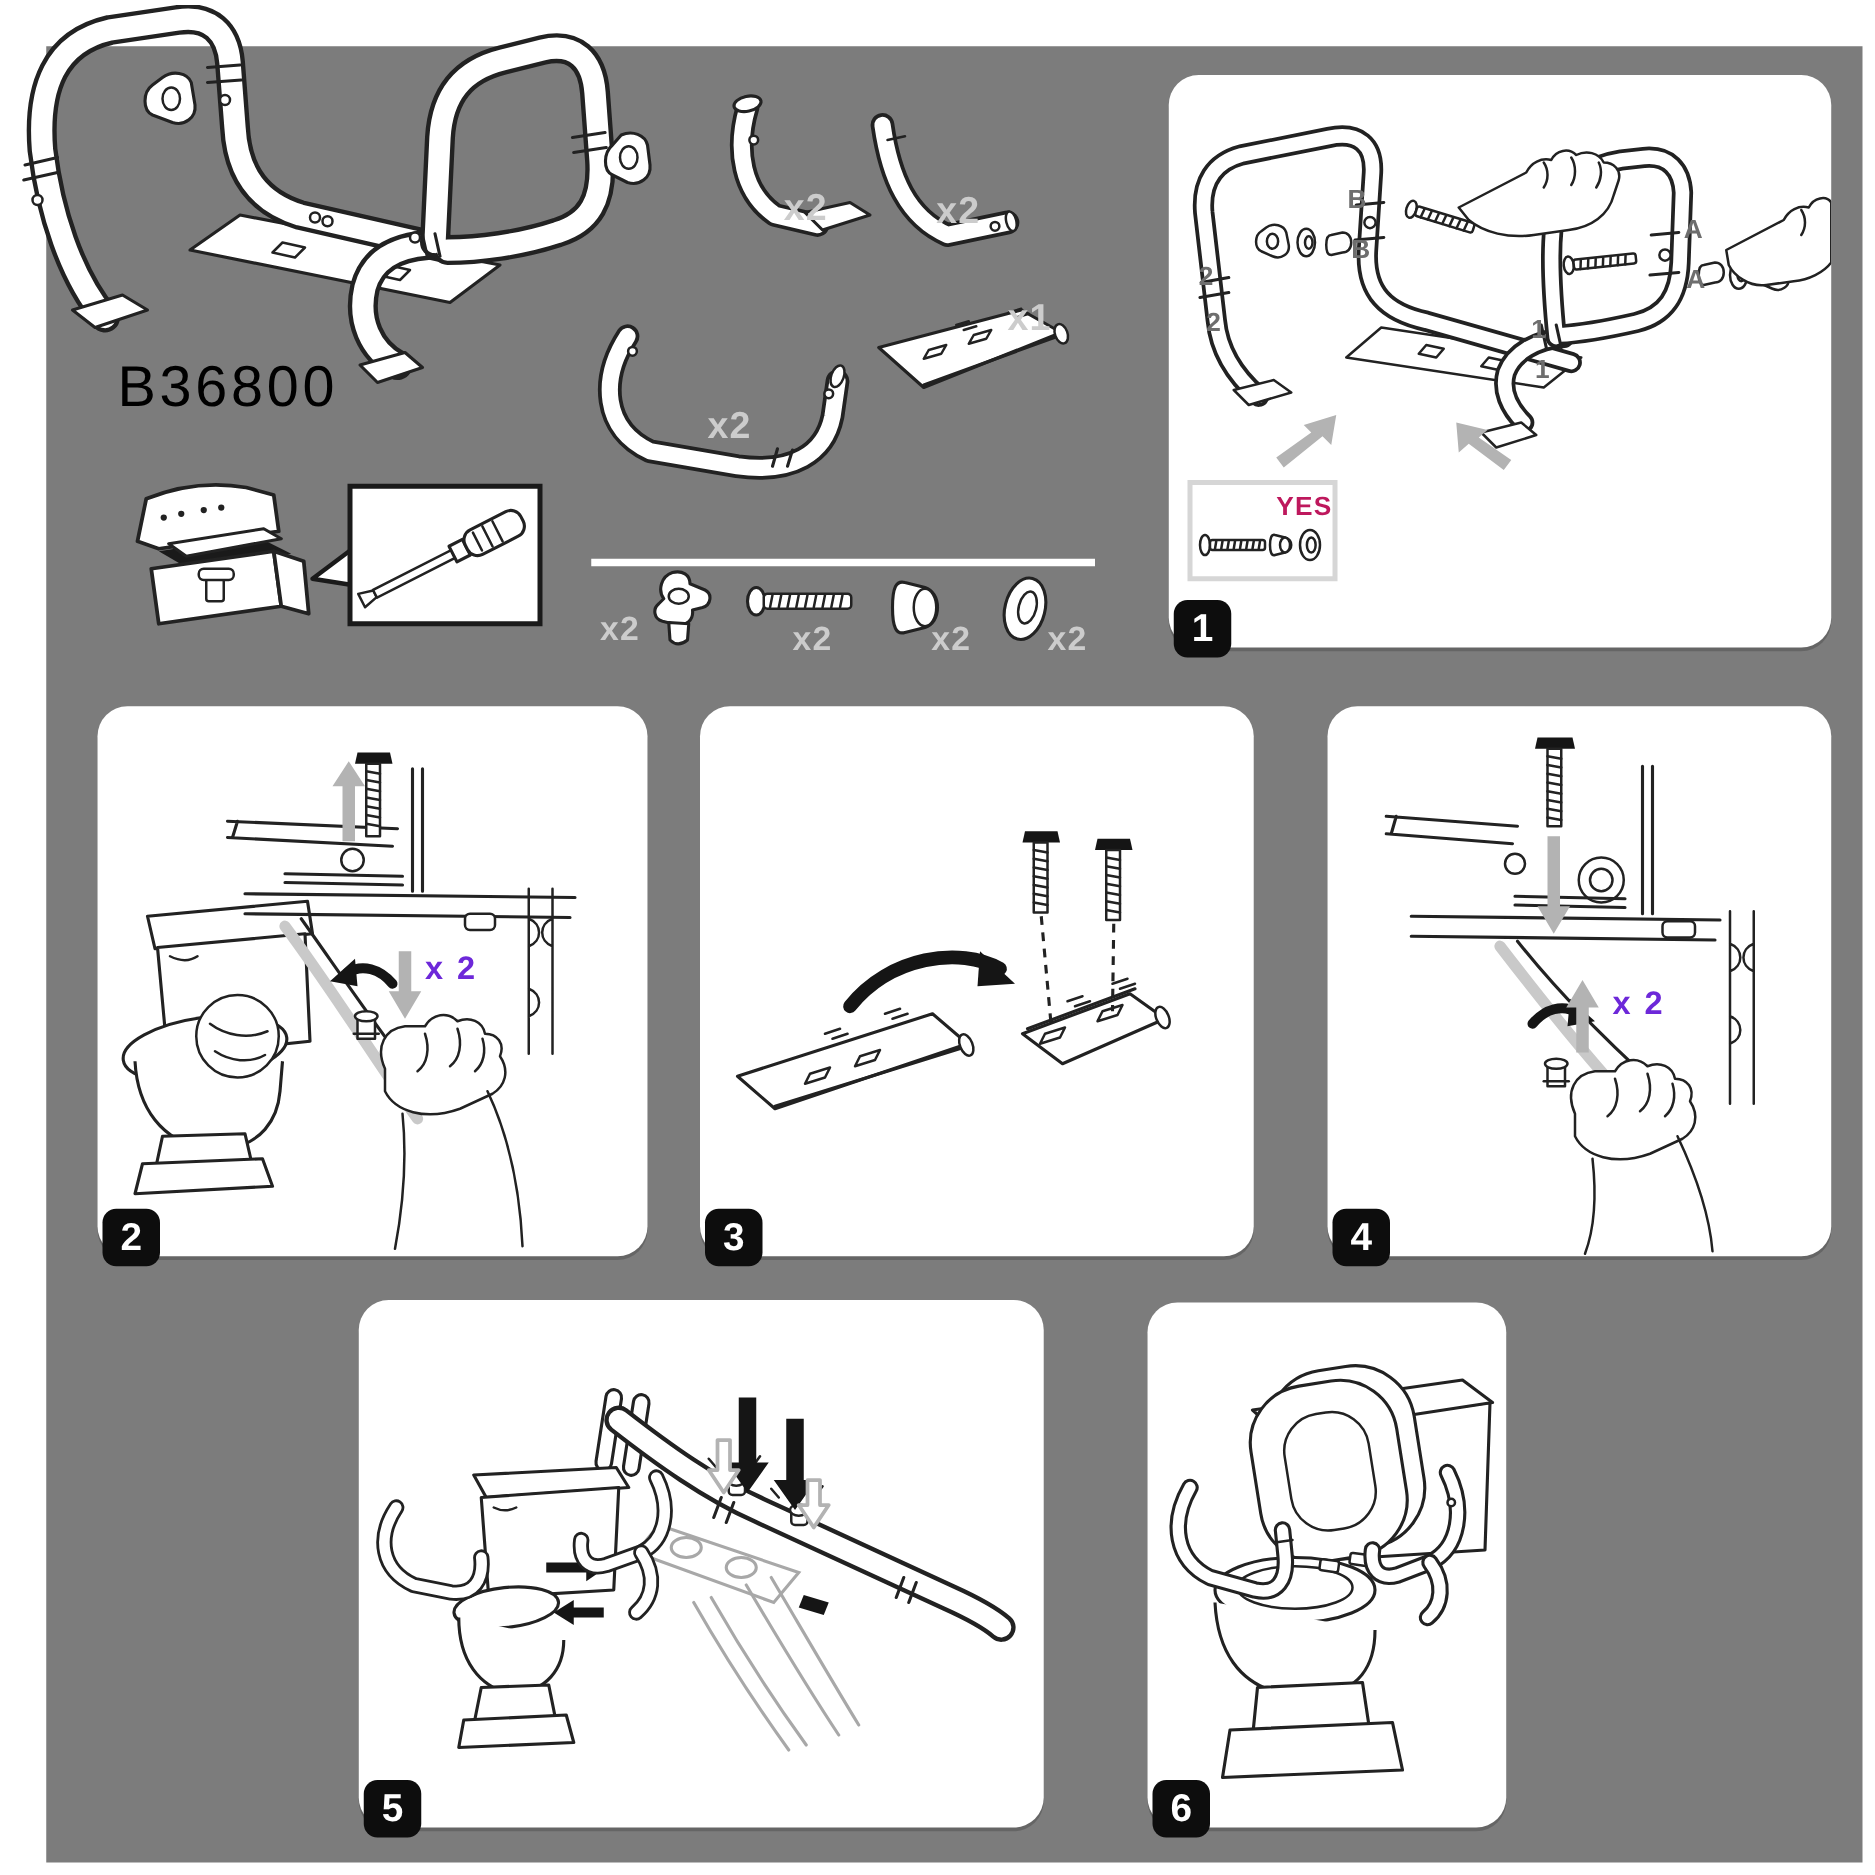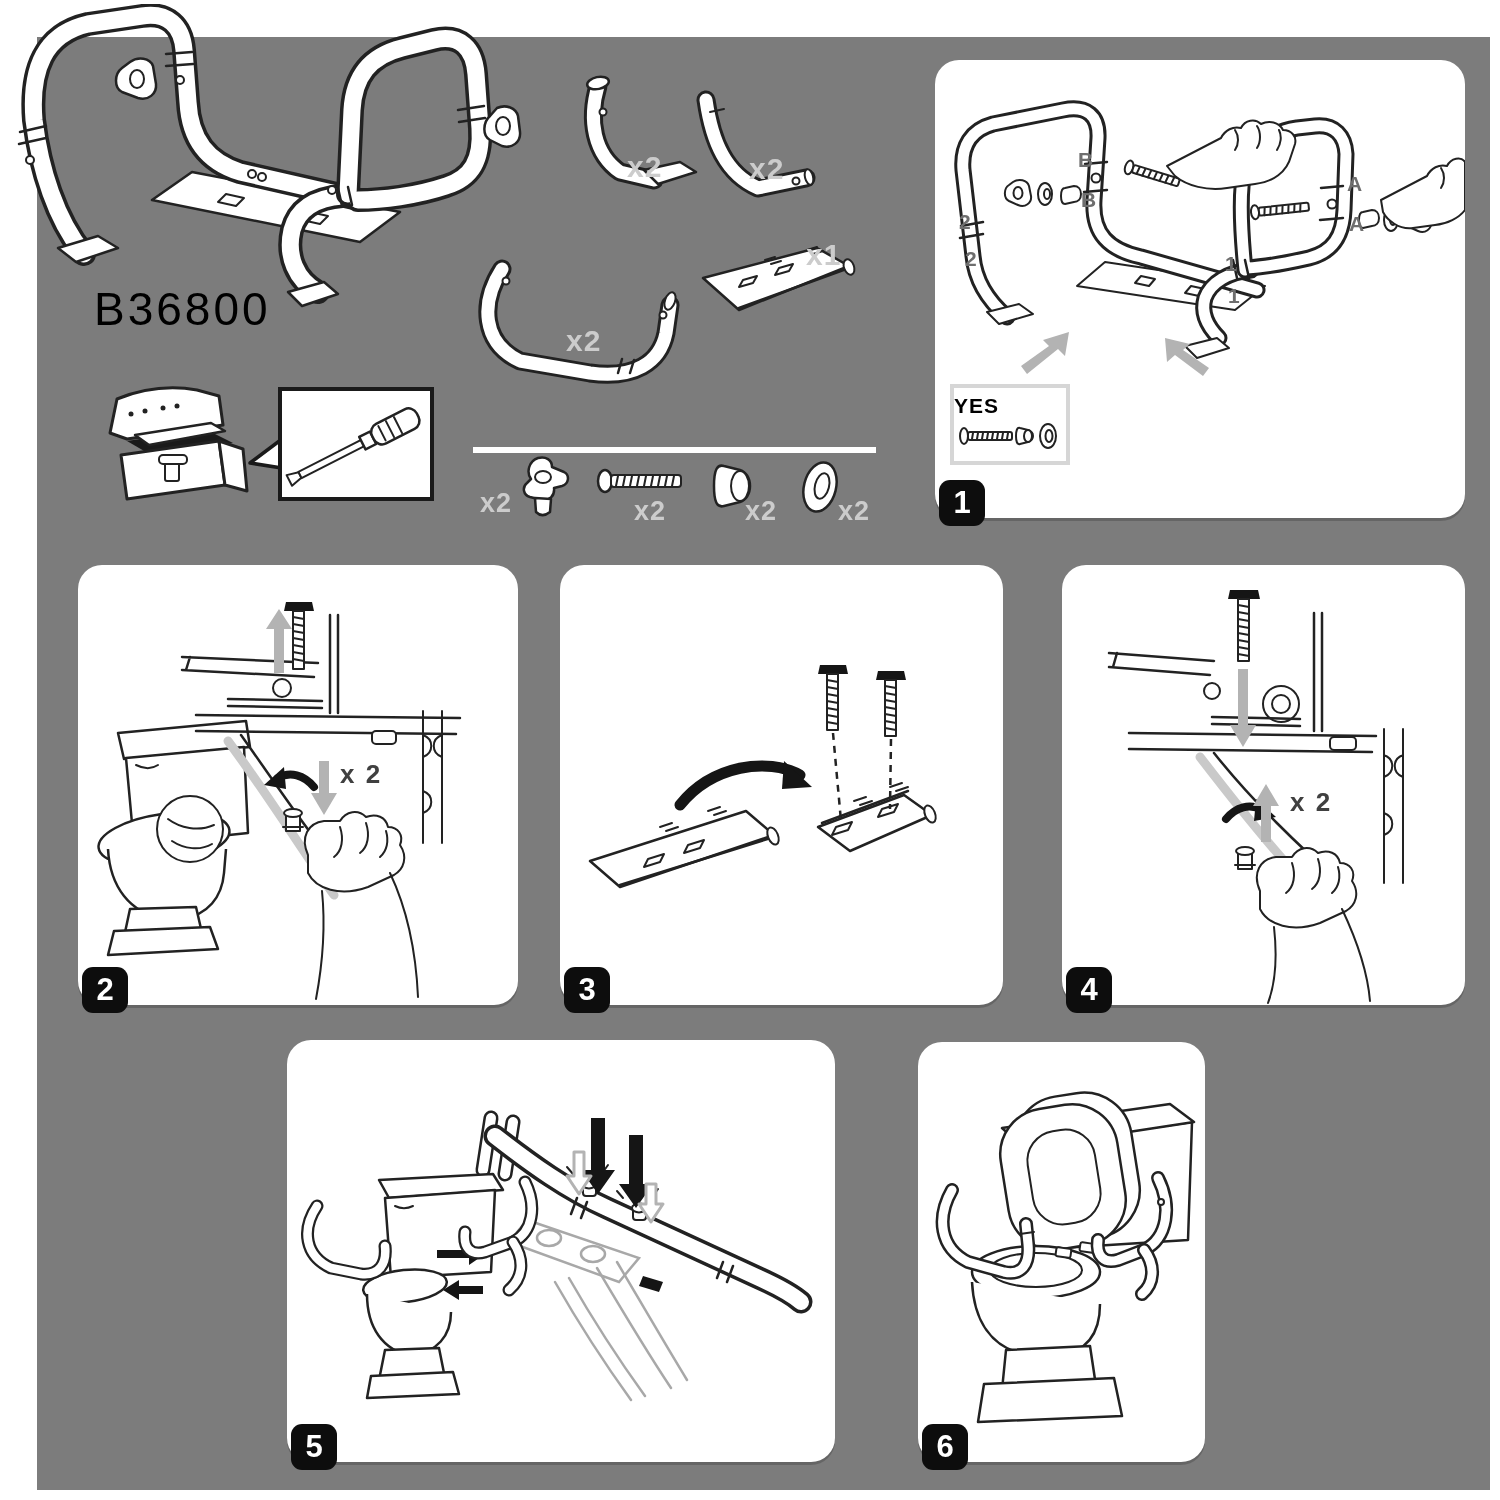--- a/index.html
+++ b/index.html
@@ -9,23 +9,23 @@
   .abs{position:absolute;}
   .panel{position:absolute;background:#ffffff;border-radius:24px;box-shadow:0 3px 0 rgba(0,0,0,.18);}
   .badge{position:absolute;left:4px;bottom:-8px;width:46px;height:46px;background:#0d0d0d;
          border-radius:11px;color:#fff;font-size:31px;font-weight:bold;display:flex;
          align-items:center;justify-content:center;}
   .qty{position:absolute;color:#cccccc;font-size:30px;font-weight:bold;letter-spacing:1px;}
   .qty.hw{font-size:27px;}
   .model{position:absolute;left:82px;top:282px;color:#000000;font-size:46px;font-weight:300;
          letter-spacing:3px;margin-left:12px;}
   .mark{position:absolute;color:#6e6e6e;font-size:21px;font-weight:bold;}
-  .repeat{position:absolute;color:#404040;font-size:26px;font-weight:bold;letter-spacing:2px;}
+  .repeat{position:absolute;color:#6d28d9;font-size:26px;font-weight:bold;letter-spacing:2px;}
   .inset{position:absolute;background:#fff;border:4px solid #d6d6d6;}
-  .inset .lbl{position:absolute;top:6px;width:100%;text-align:left;color:#000000;
+  .inset .lbl{position:absolute;top:6px;width:100%;text-align:right;color:#be185d;
               font-size:21px;font-weight:bold;letter-spacing:1px;}
   .divider{position:absolute;left:473px;top:447px;width:403px;height:6px;background:#ffffff;}
   
   .to{fill:none;stroke:#222;stroke-linecap:round;stroke-linejoin:round;}
   .ti{fill:none;stroke:#fff;stroke-linecap:round;stroke-linejoin:round;}
   .fw{fill:#fff;stroke:#222;stroke-width:2.5;stroke-linejoin:round;}
   .fw2{fill:#fff;stroke:#222;stroke-width:2;stroke-linejoin:round;}
   .ln{fill:none;stroke:#222;stroke-width:2.5;stroke-linecap:round;stroke-linejoin:round;}
   .ln2{fill:none;stroke:#222;stroke-width:2;stroke-linecap:round;}
   .garr{fill:#b3b3b3;stroke:none;}

